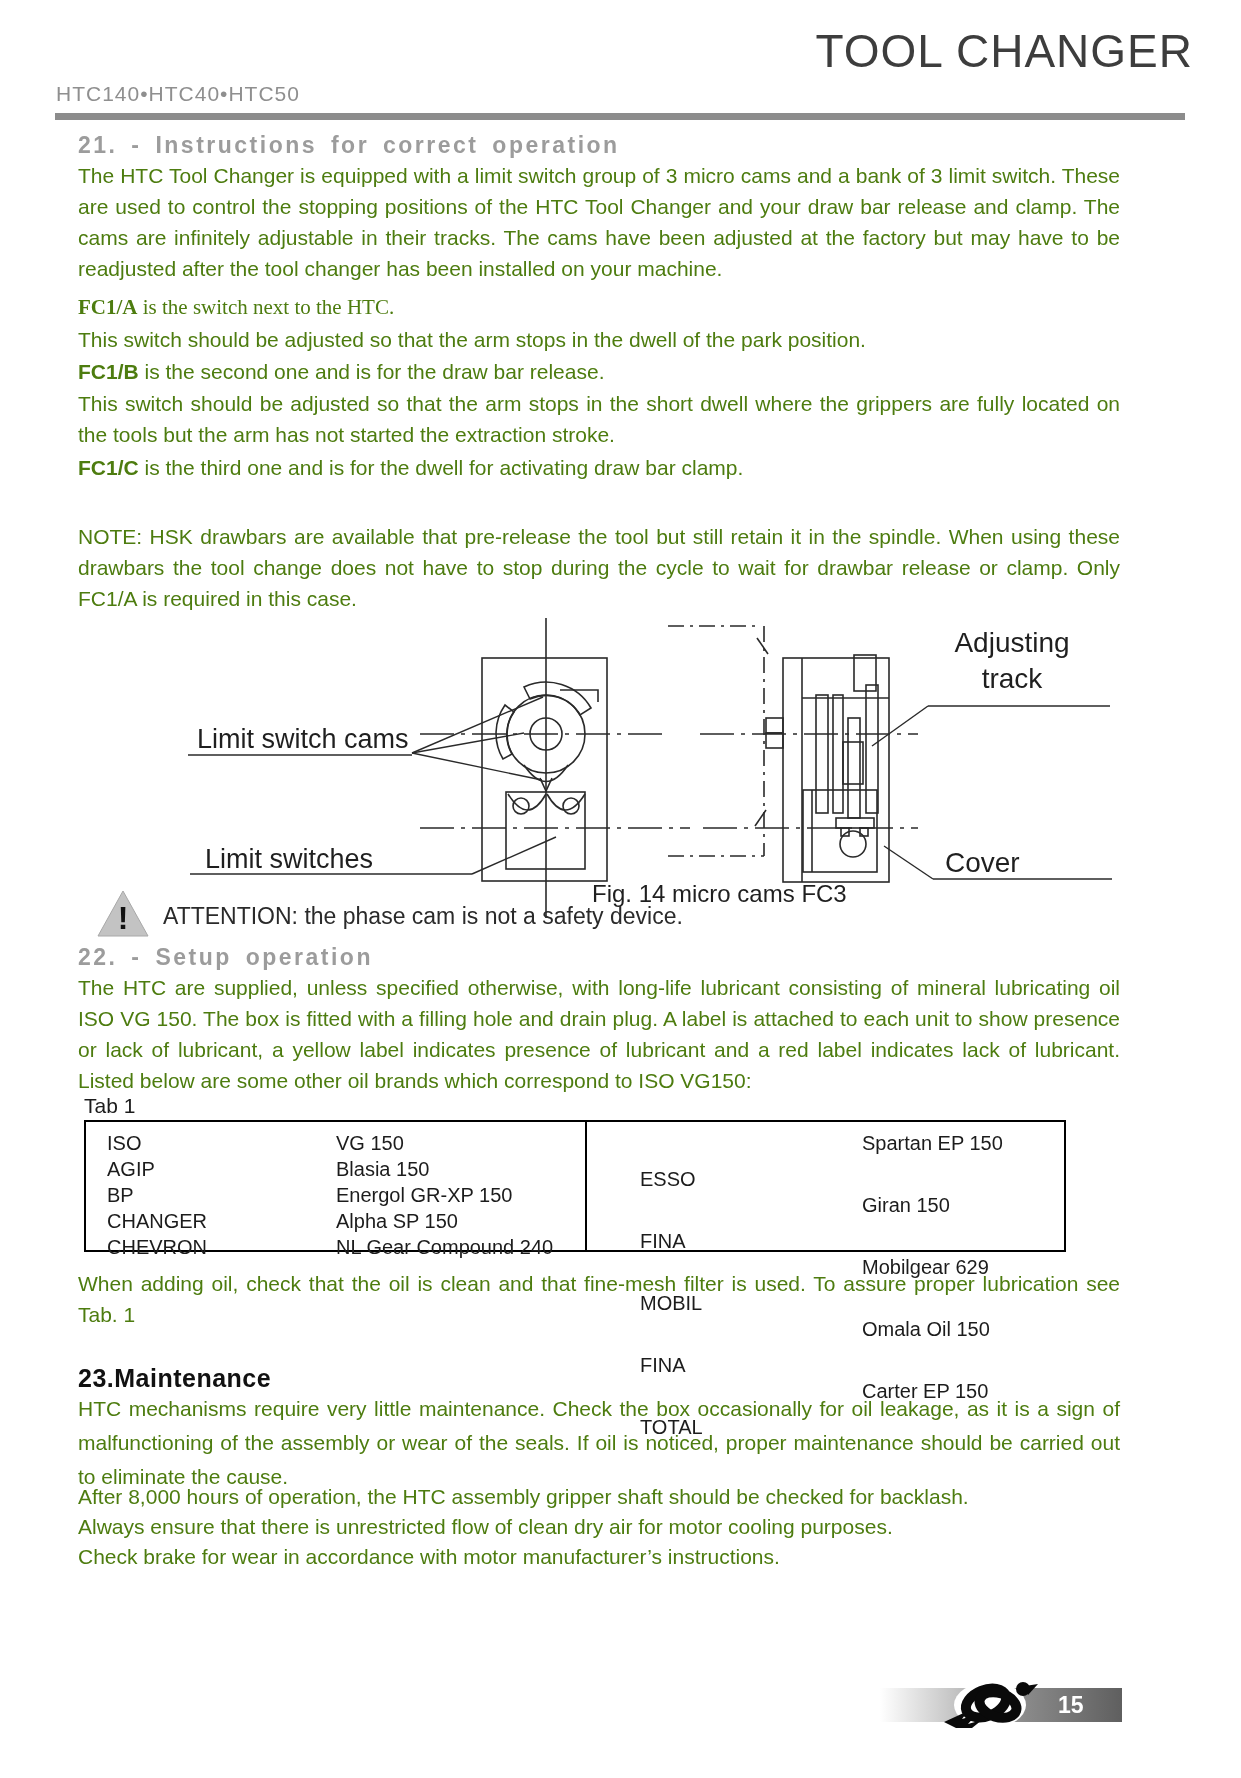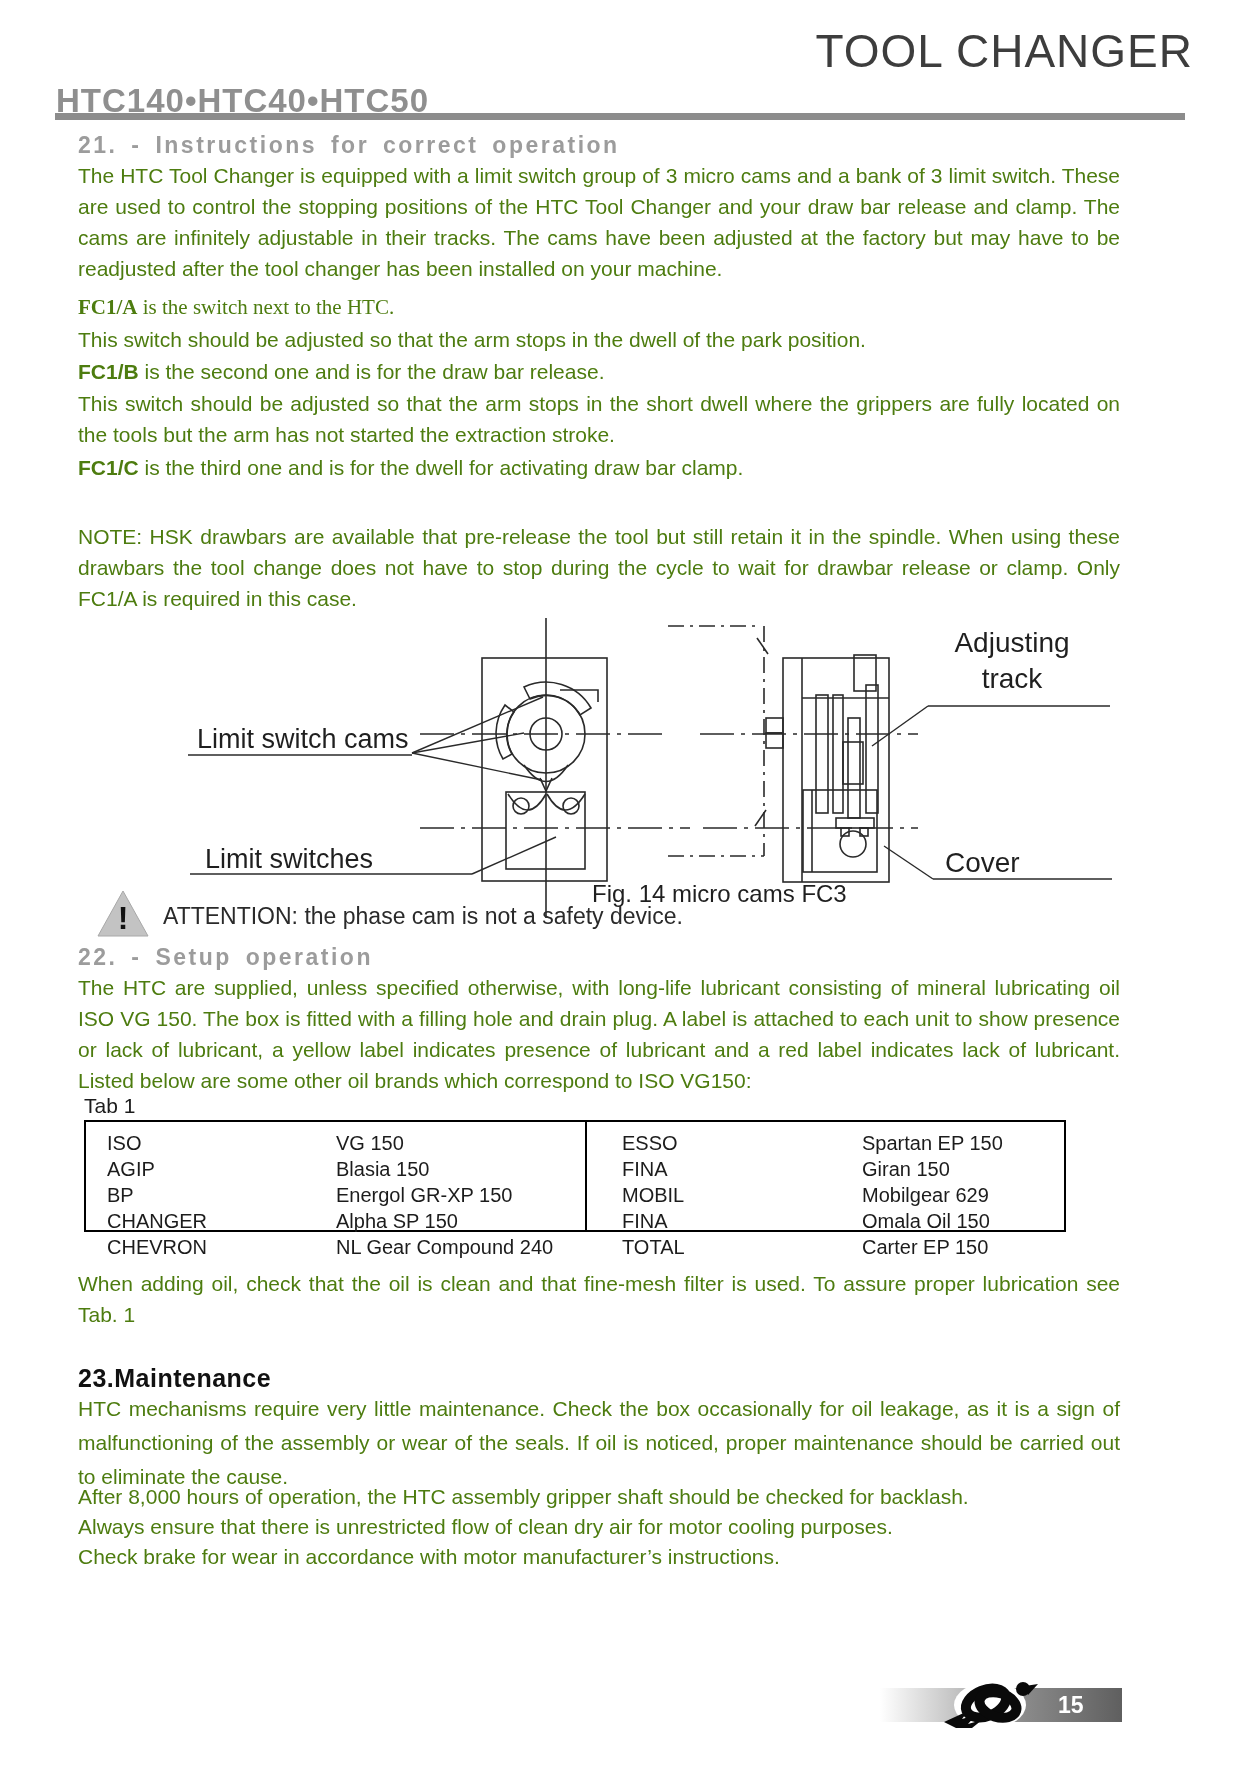--- a/index.html
+++ b/index.html
@@ -7,51 +7,51 @@
     position:relative;width:1241px;height:1778px;background:#ffffff;
     margin:0 auto;overflow:hidden;
     font-family:"Liberation Sans", sans-serif;color:#1c1c1c;
   }
   .abs{position:absolute;}
   .doc-title{
     top:24px;right:48px;font-size:46px;font-weight:400;color:#3d3d3d;
     letter-spacing:1px;white-space:nowrap;
   }
   .models{
-    top:82px;left:56px;font-size:33px;color:#8f8f8f;font-weight:bold;
+    top:82px;left:56px;font-size:21px;color:#8f8f8f;font-weight:normal;
     letter-spacing:1px;white-space:nowrap;
   }
   .rule{top:113px;left:55px;width:1130px;height:7px;background:#8c8c8c;}
   .sec-heading{
     font-size:23px;font-weight:bold;color:#9c9c9c;
     letter-spacing:2.5px;word-spacing:5px;white-space:nowrap;
   }
   .sec-heading.black{color:#111;letter-spacing:0.5px;word-spacing:1px;font-size:25px;}
   .body-text{
     left:78px;width:1042px;font-size:21px;line-height:31px;color:#4d7c0f;
     margin:0;
   }
   .just{text-align:justify;}
   .fig-svg{top:600px;left:0;width:1241px;height:320px;}
   .fig-svg text{font-family:"Liberation Sans", sans-serif;fill:#1f1f1f;}
   .attn-row{top:889px;left:96px;height:50px;}
   .attn-text{top:903px;left:163px;font-size:23px;color:#2a2a2a;white-space:nowrap;}
   .tab-label{top:1094px;left:84px;font-size:21px;}
   .oil-table{
-    top:1120px;left:84px;width:982px;height:112px;border:2px solid #000;
+    top:1120px;left:84px;width:982px;height:132px;border:2px solid #000;
     box-sizing:border-box;font-size:20px;
   }
   .oil-divider{position:absolute;left:499px;top:0;bottom:0;width:2px;background:#000;}
   .oil-col{position:absolute;top:8px;bottom:0;}
   .oil-col.left{left:0;width:499px;}
   .oil-col.right{left:501px;width:479px;}
   .oil-row{display:flex;line-height:26px;}
   .oil-col.left .brand{padding-left:21px;width:250px;box-sizing:border-box;}
   .oil-col.left .product{width:218px;text-align:justify;}
-  .oil-col.right .brand{padding-left:35px;width:275px;box-sizing:border-box;}
+  .oil-col.right .brand{padding-left:53px;width:275px;box-sizing:border-box;margin-top:36px;}
   .oil-col.right .product{width:190px;}
   .footer-bar{
     top:1688px;left:880px;width:242px;height:34px;
     background:linear-gradient(90deg, rgba(255,255,255,0) 0%, #c9c9c9 28%, #8a8a8a 60%, #5f5f5f 100%);
   }
   .page-num{top:1692px;left:1058px;font-size:23px;color:#ffffff;font-weight:bold;}
   .logo{top:1674px;left:938px;width:110px;height:62px;}
 </style>
 </head>
 <body>

